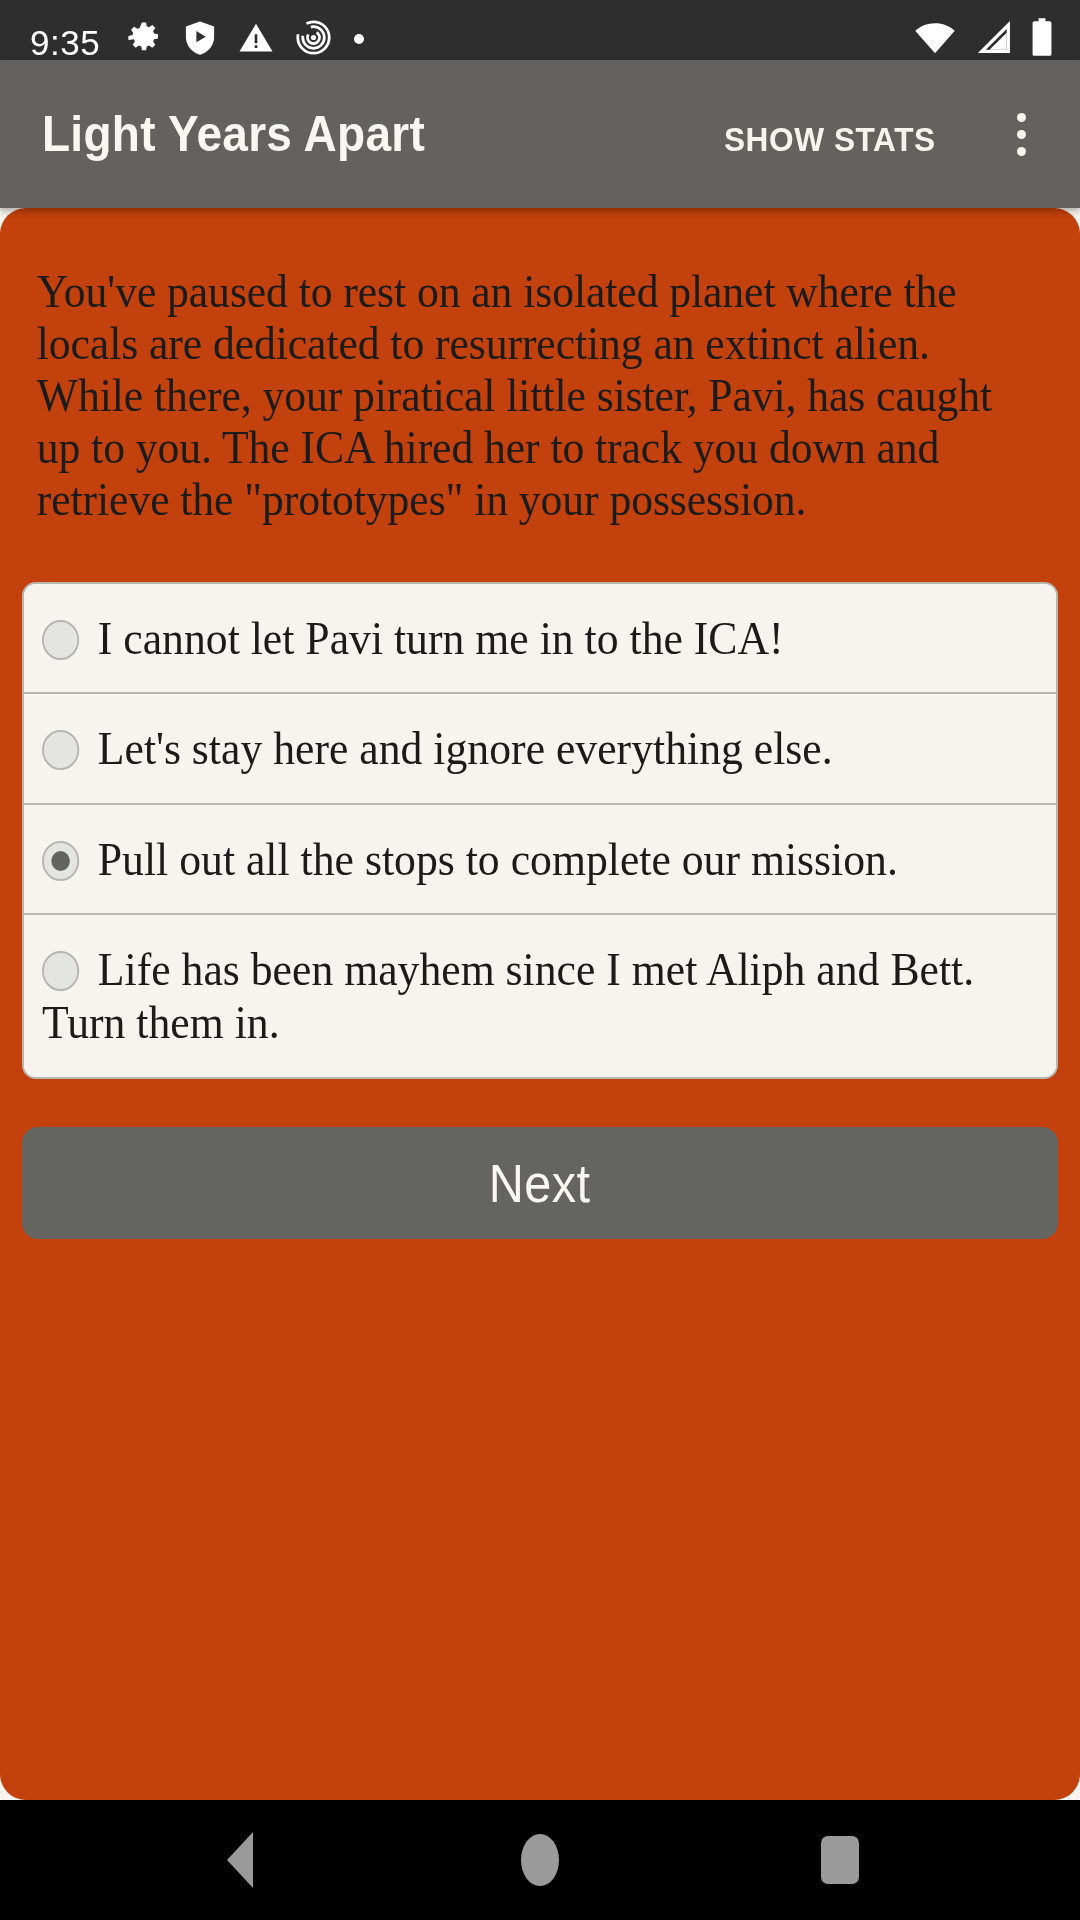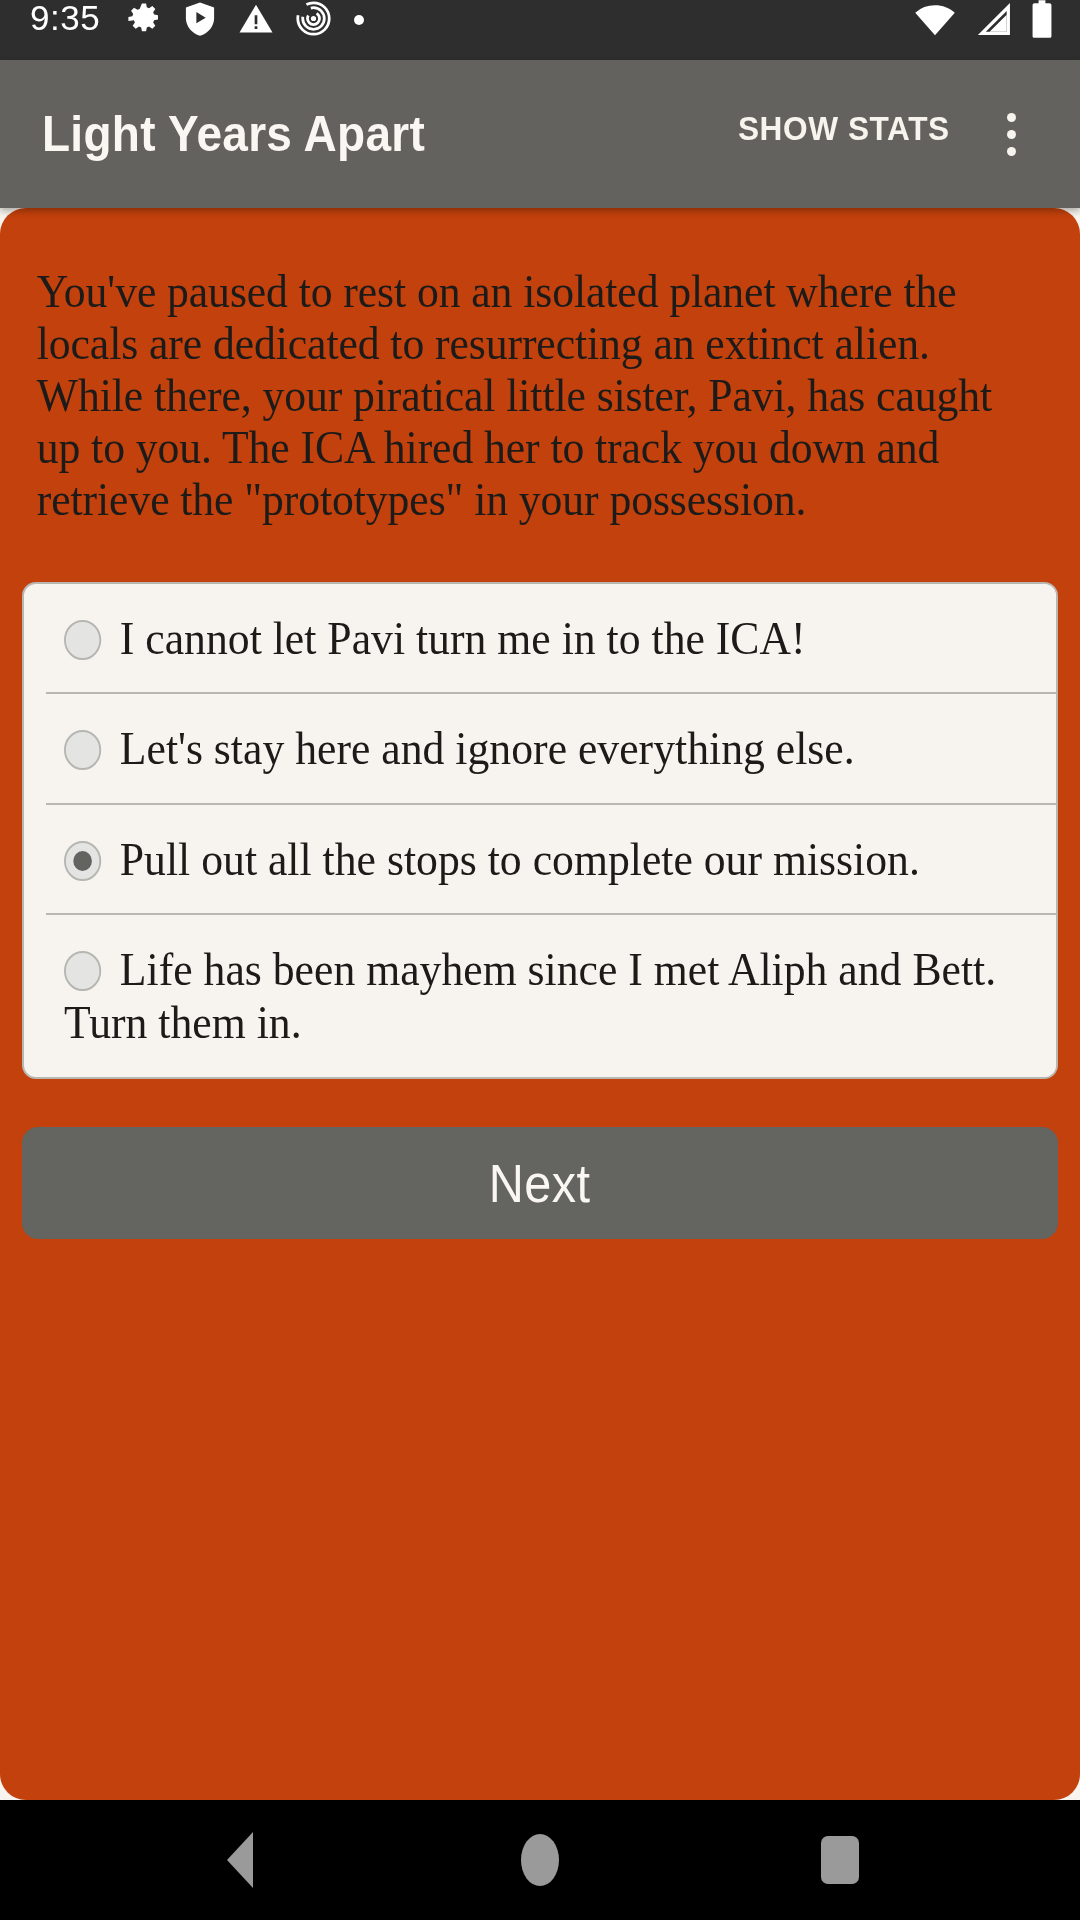--- a/index.html
+++ b/index.html
@@ -15,21 +15,21 @@
     position:relative;
     width:1080px; height:1920px;
     display:flex; flex-direction:column;
     background:#f7f4ef;
   }
 
   
   .status-bar {
     height:60px; flex:0 0 60px;
     background:#2e2e2e;
-    display:flex; align-items:flex-start;
+    display:flex; align-items:flex-end;
     padding:0 26px 0 30px;
     color:#ffffff;
   }
   .status-clock {
     font-size:35px; font-weight:400;
     letter-spacing:0.5px;
     font-family:"Liberation Sans", sans-serif;
     line-height:1;
   }
   .status-left-icons {
@@ -40,37 +40,37 @@
     margin-left:auto;
     display:flex; align-items:center; gap:17px;
   }
   .sicon { display:block; }
 
   
   .app-bar {
     height:148px; flex:0 0 148px;
     background:#63625f;
     display:flex; align-items:center;
-    padding:0 32px 0 42px;
+    padding:0 22px 0 42px;
     position:relative; z-index:5;
     box-shadow:0 3px 7px rgba(0,0,0,0.30);
   }
   .app-title {
     color:#faf7f2;
     font-size:50px;
     font-weight:700;
     font-family:"Liberation Sans Narrow","Liberation Sans", sans-serif;
     transform:scaleX(0.92);
     transform-origin:left center;
     white-space:nowrap;
     letter-spacing:0.3px;
   }
   .appbar-actions {
     margin-left:auto;
-    display:flex; align-items:flex-start; gap:0;
+    display:flex; align-items:flex-end; gap:24px;
   }
   .show-stats-btn {
     color:#f7f4ee;
     font-size:34px;
     font-weight:700;
     font-family:"Liberation Sans Narrow","Liberation Sans", sans-serif;
     transform:scaleX(0.93);
     letter-spacing:0.6px;
     padding:18px 16px;
     white-space:nowrap;
@@ -121,21 +121,20 @@
     background:#f7f4ef;
     overflow:hidden;
   }
   .option-row {
     display:block;
     position:relative;
     padding:28px 20px 28px 18px;
     border-bottom:2px solid #b9b7b2;
     cursor:pointer;
     background:#f7f4ef;
-    margin-left:22px;
   }
   .option-row:last-child { border-bottom:none; }
 
   .option-inner {
     display:block;
     font-family:"Liberation Serif", serif;
     font-size:47px;
     line-height:1.12;
     color:#1d1b19;
     transform:scaleX(0.93);

